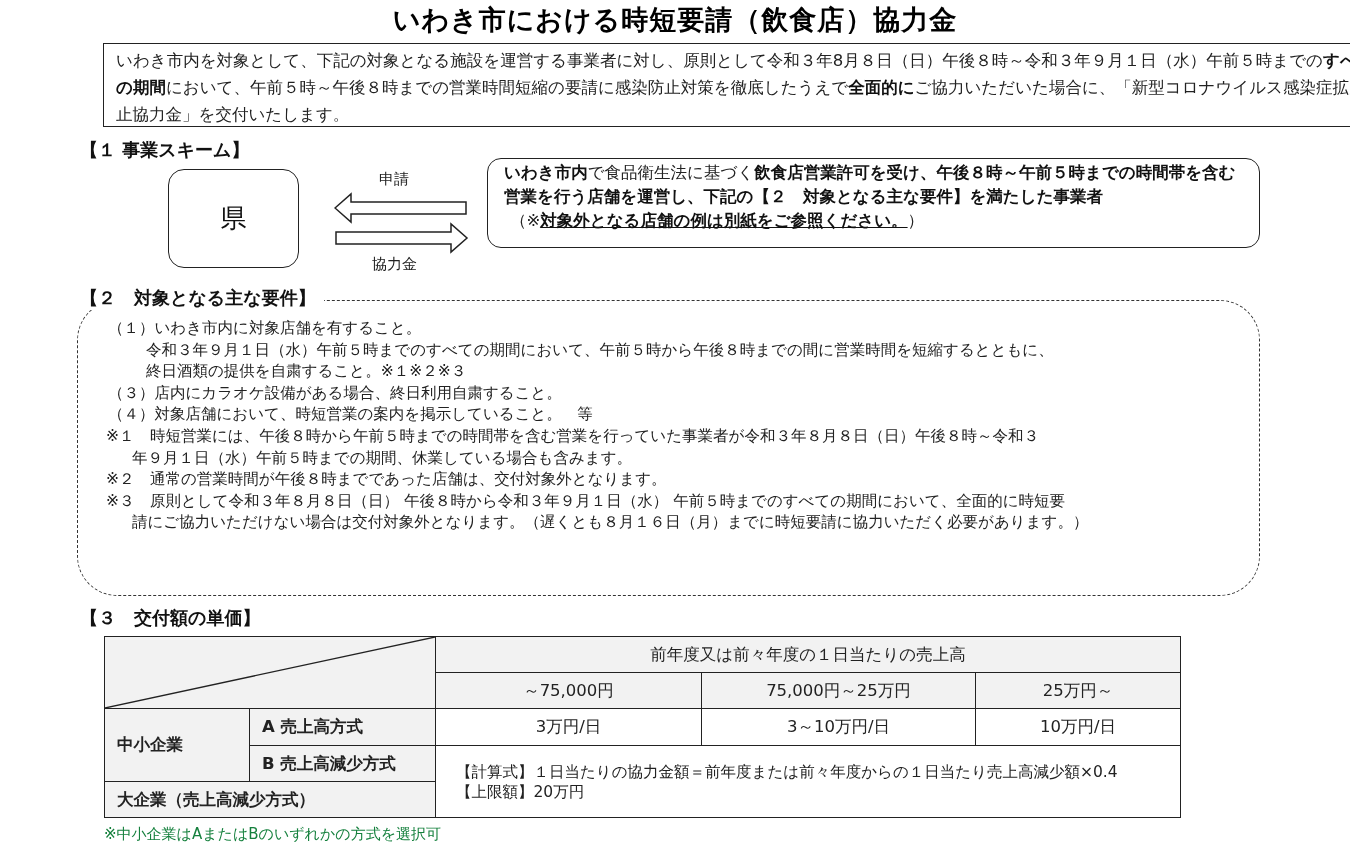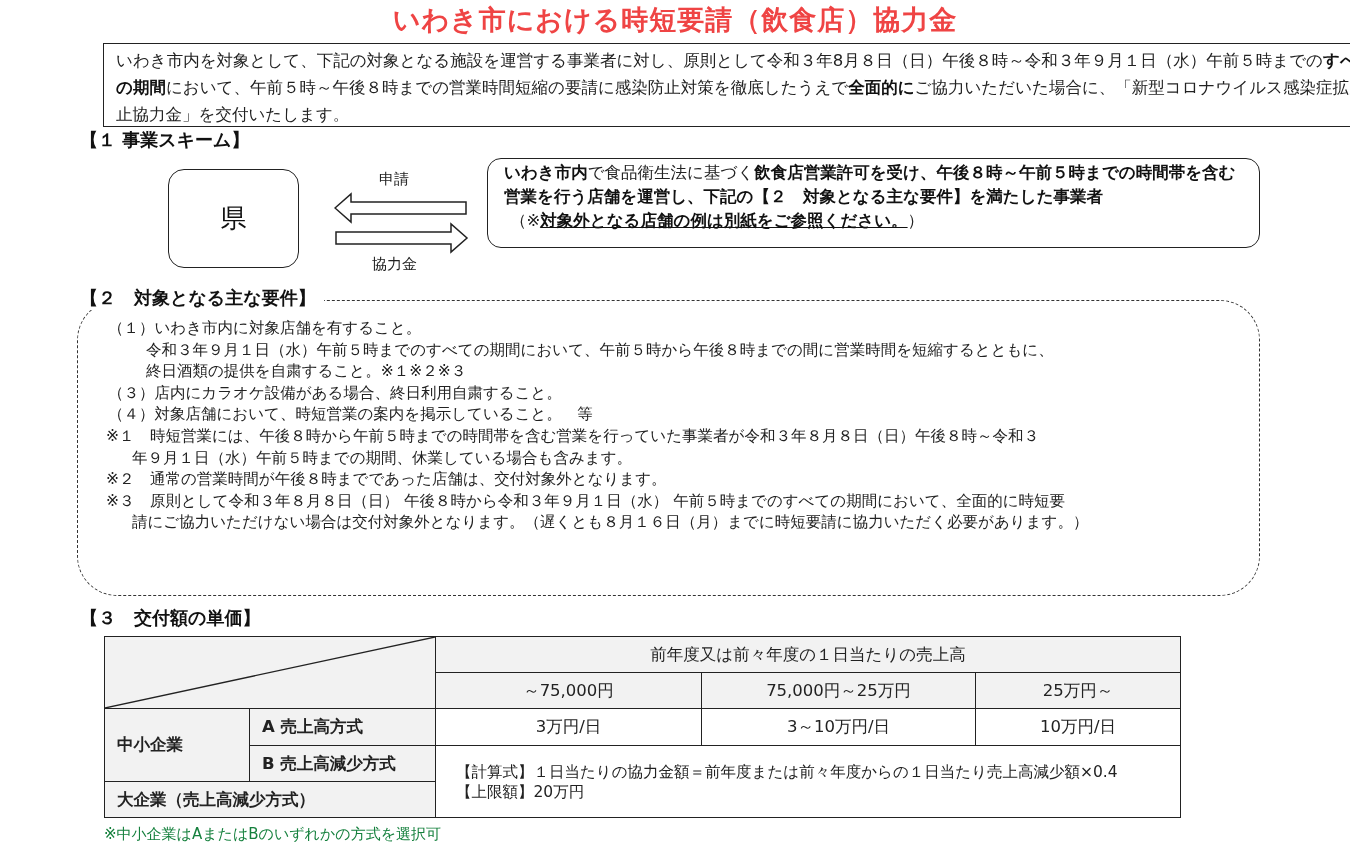--- a/index.html
+++ b/index.html
@@ -16,21 +16,21 @@
       color: #222222;
     }
     .abs { position: absolute; }
 
     
     .title {
       left: 0; top: 2px; width: 1350px;
       text-align: center;
       font-size: 27px;
       font-weight: bold;
-      color: #ef4444;
+      color: #000000;
       letter-spacing: 1px;
     }
 
     
     .intro-box {
       left: 103px; top: 43px;
       width: 1293px; height: 84px;
       border: 1.5px solid #222;
       box-sizing: border-box;
       padding: 3px 12px 0 12px;
@@ -138,21 +138,21 @@
   </style>
 </head>
 <body>
 
 <div class="abs title">いわき市における時短要請（飲食店）協力金</div>
 
 <div class="abs intro-box">
   <span>いわき市内を対象として、下記の対象となる施設を運営する事業者に対し、原則として令和３年8月８日（日）午後８時～令和３年９月１日（水）午前５時までの</span><b>すべての期間</b><span>において、午前５時～午後８時までの営業時間短縮の要請に感染防止対策を徹底したうえで</span><b>全面的に</b><span>ご協力いただいた場合に、「新型コロナウイルス感染症拡大防止協力金」を交付いたします。</span>
 </div>
 
-<div class="abs section-heading" style="left:80px; top:128px;">【１ 事業スキーム】</div>
+<div class="abs section-heading" style="left:80px; top:138px;">【１ 事業スキーム】</div>
 
 <div class="abs pref-box">
   <span>県</span>
 </div>
 
 <div class="abs arrow-label" style="left:379px; top:170px;">申請</div>
 
 <div class="abs arrow" style="left:334px; top:192px;">
   <svg width="134" height="32" viewBox="0 0 134 32">
     <polygon points="1,16 17,2 17,10 132,10 132,22 17,22 17,30" fill="#fff" stroke="#222" stroke-width="1.5"></polygon>

